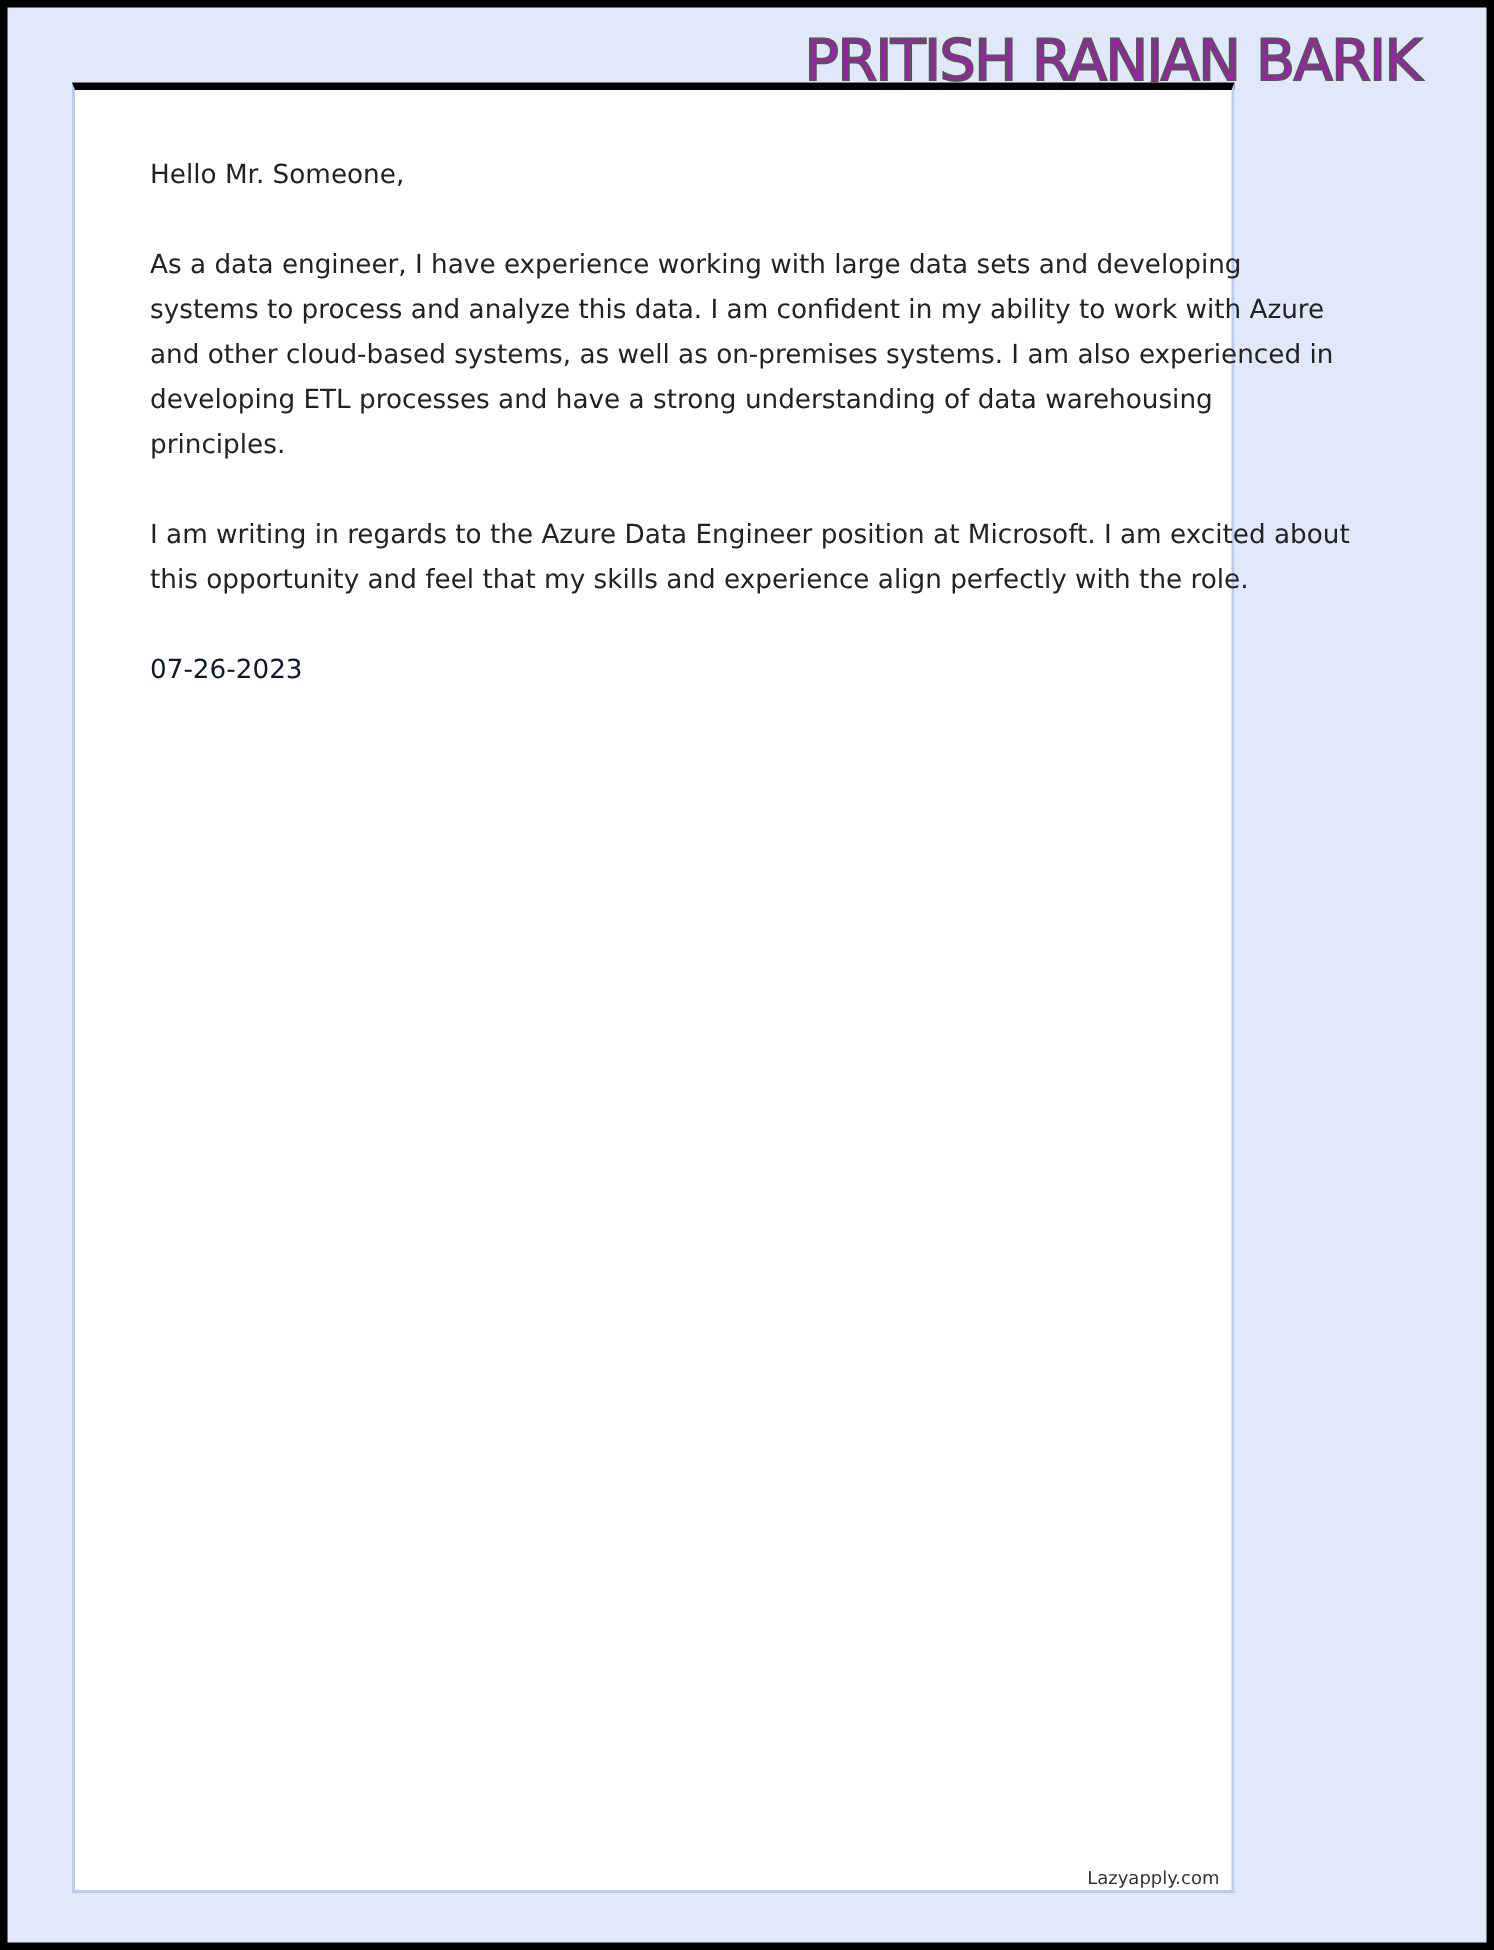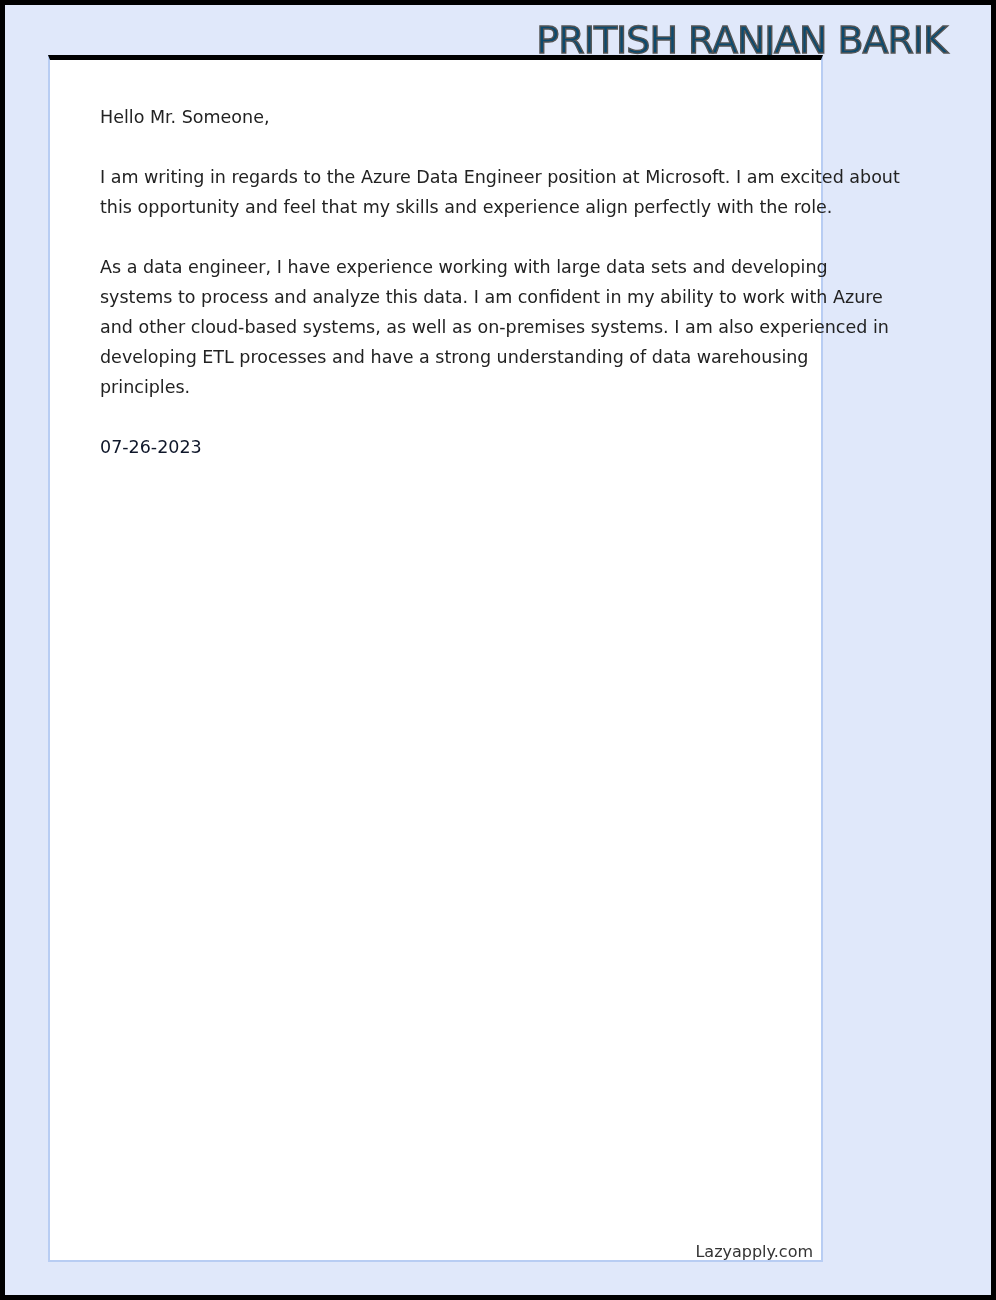--- a/index.html
+++ b/index.html
@@ -11,21 +11,21 @@
       position: relative;
       overflow: hidden;
       font-family: "DejaVu Sans", sans-serif;
     }
     .name {
       position: absolute;
       right: 44px; top: 12px;
       font-family: "DejaVu Sans", sans-serif;
       font-size: 38px;
       letter-spacing: -1px;
-      color: #0c4a6e;
+      color: #a21caf;
       -webkit-text-stroke: 1.4px #555;
       line-height: 46px;
       white-space: nowrap;
     }
     .card {
       position: absolute;
       left: 43px; top: 50px;
       width: 775px; height: 1207px;
       box-sizing: border-box;
       background: #fff;
@@ -41,31 +41,31 @@
       font-size: 17.5px;
       line-height: 30px;
       color: #222;
     }
     .content p { margin: 0 0 30px 0; }
     .content p.last { margin-bottom: 10px; }
     .date { color: #0f172a; }
     .footer {
       position: absolute;
       right: 8px; bottom: 0px;
-      font-size: 16px;
+      font-size: 12px;
       color: #333;
       line-height: 16px;
     }
   </style>
 </head>
 <body>
 
 <div class="name">PRITISH RANJAN BARIK</div>
 
 <div class="card">
   <div class="content">
     <p>Hello Mr. Someone,</p>
+    <p>As a data engineer, I have experience working with large data sets and developing systems to process and analyze this data. I am confident in my ability to work with Azure and other cloud-based systems, as well as on-premises systems. I am also experienced in developing ETL processes and have a strong understanding of data warehousing principles.</p>
     <p>I am writing in regards to the Azure Data Engineer position at Microsoft. I am excited about this opportunity and feel that my skills and experience align perfectly with the role.</p>
-    <p>As a data engineer, I have experience working with large data sets and developing systems to process and analyze this data. I am confident in my ability to work with Azure and other cloud-based systems, as well as on-premises systems. I am also experienced in developing ETL processes and have a strong understanding of data warehousing principles.</p>
     <div class="date">07-26-2023</div>
   </div>
   <div class="footer">Lazyapply.com</div>
 </div>
 
 </body></html>

